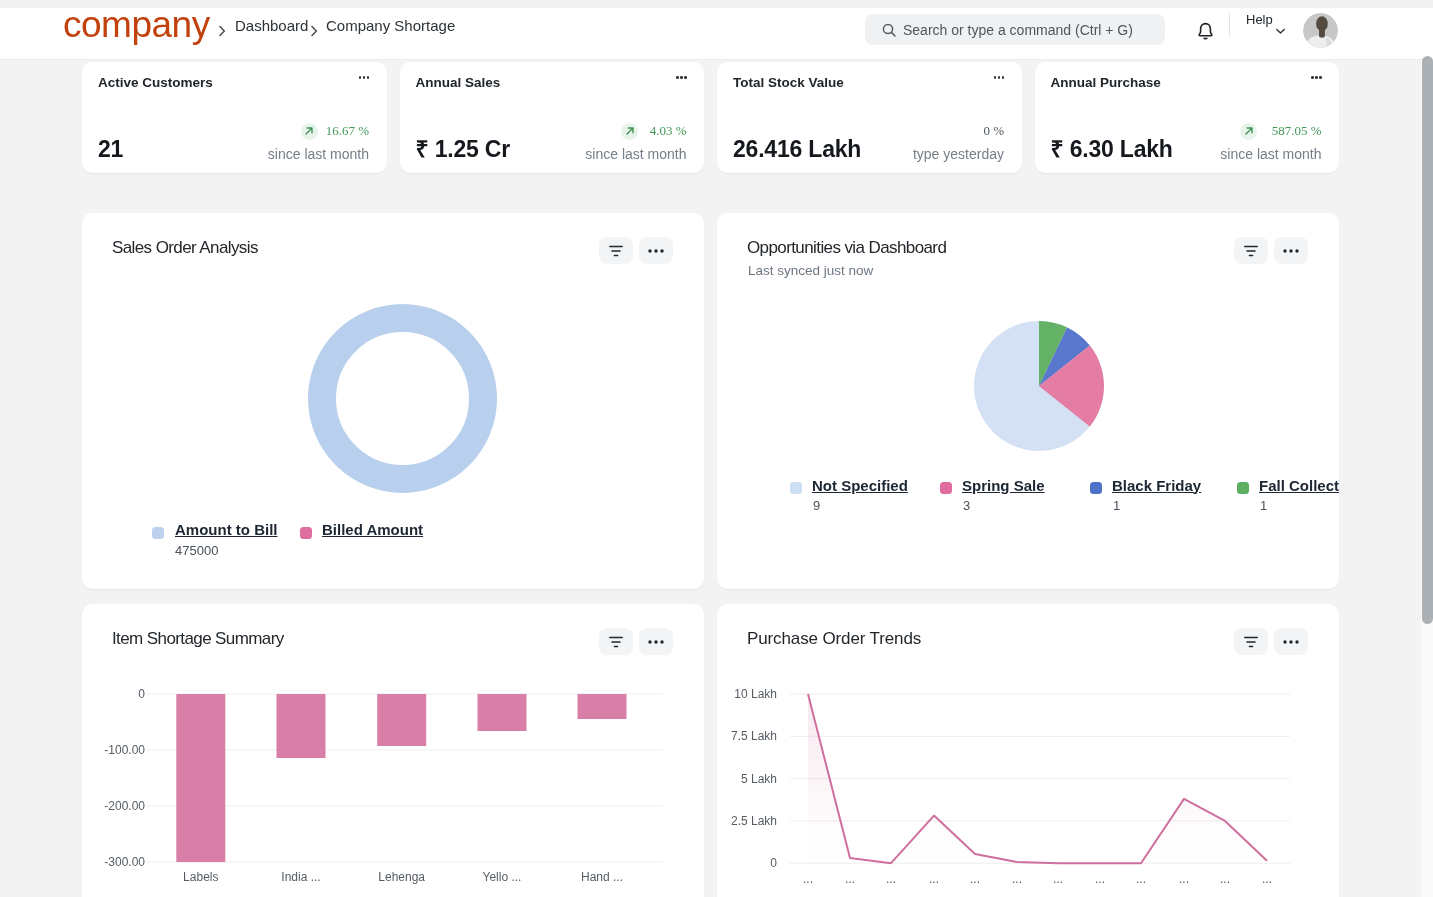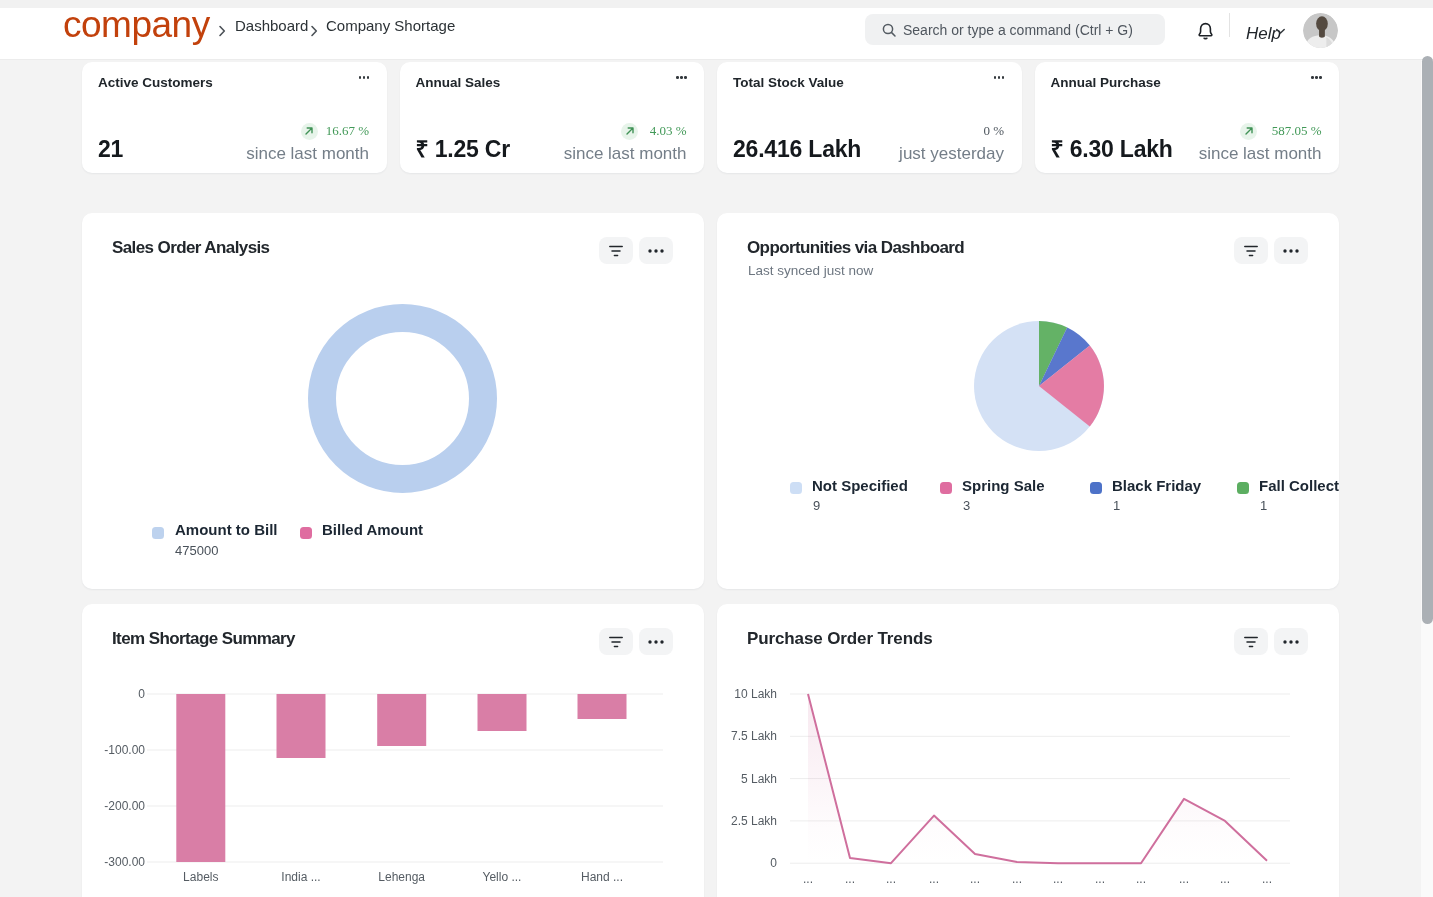--- a/index.html
+++ b/index.html
@@ -11,42 +11,42 @@
   #navbar { left:0; top:8px; width:1433px; height:52px; background:#fff;
     border-bottom:1px solid #ececec; }
   #logo { left:63px; top:12px; font-size:37px; color:#c2410c; letter-spacing:-0.5px; line-height:26px;}
   .crumbsep { color:#4c5258; }
   .crumb { top:16px; font-size:15px; color:#2c3236; line-height:20px; }
   #search { left:865px; top:14px; width:300px; height:31px; background:#f0f1f2;
     border-radius:8px; }
   #search-text { left:903px; top:21px; font-size:14px; color:#4f565e; line-height:18px;}
   #bell { left:1197px; top:22px; }
   #navdiv { left:1229px; top:13px; width:1px; height:24px; background:#e3e3e3; }
-  #help { left:1246px; top:24px; font-size:17px; color:#21262b; line-height:20px;font-style:italic; }
+  #help { left:1246px; top:10px; font-size:13px; color:#21262b; line-height:20px; }
   #helpchev { left:1275px; top:20px; }
   #avatar { left:1302.5px; top:13px; width:35px; height:35px; border-radius:50%; overflow:hidden; }
   
   .card { position:absolute; background:#fff; border-radius:10px;
     box-shadow:0 1px 2px rgba(25,39,52,0.06); }
   .ncard { top:62px; width:304.5px; height:111px; }
   .ncard .t { left:16px; top:13px; font-size:13.5px; font-weight:bold; color:#20262b; line-height:15px;}
   .dots3 { position:absolute; top:14px; display:flex; gap:1.4px; }
   .dots3 i { width:2.5px; height:2.5px; border-radius:50%; background:#33383d; display:block;}
   .ncard .num { left:16px; top:74.5px; font-size:23px; font-weight:bold; color:#15191d; line-height:25px; letter-spacing:-0.2px;text-align:center;}
   .badge { position:absolute; width:17px; height:17px; border-radius:50%; background:#e7f4ea; }
   .pct { position:absolute; font-size:13px; color:#429958; text-align:right; right:17.5px; top:61px; line-height:15px;font-family:Liberation Serif, serif;}
   .pct.gray { color:#4e565e; }
-  .sub { position:absolute; font-size:17px; color:#747e88; text-align:right; right:17.5px; top:84px; line-height:16px; }
+  .sub { position:absolute; font-size:14px; color:#747e88; text-align:right; right:17.5px; top:84px; line-height:16px; }
   .ccard { width:622px; height:376px; }
-  .ctitle { left:30px; top:24px; font-size:17px; font-weight:bold; color:#22272c; line-height:21px; letter-spacing:-0.6px;}
+  .ctitle { left:30px; top:24px; font-size:17px; font-weight:normal; color:#22272c; line-height:21px; letter-spacing:-0.6px;}
   .btnrow { position:absolute; top:24px; right:31px; display:flex; gap:6px; }
   .cbtn { width:34px; height:27px; background:#f3f4f5; border-radius:8px;
     display:flex; align-items:center; justify-content:center; }
   .legend-sq { position:absolute; width:12px; height:12px; border-radius:3.5px; }
-  .ltext { position:absolute; font-size:15px; font-weight:bold; color:#1c2733; line-height:18px; white-space:nowrap; letter-spacing:0px;}
+  .ltext { position:absolute; font-size:15px; font-weight:bold; color:#1c2733; line-height:18px; white-space:nowrap; letter-spacing:0px;text-decoration:underline;}
   .lval { position:absolute; font-size:13px; color:#49515a; line-height:16px;}
   
   #sbtrack { left:1421px; top:60px; width:12px; height:837px; background:#fafafa; }
   #sbthumb { left:1421.5px; top:56px; width:11.5px; height:568px; background:#abb0b5; border-radius:5.5px; }
 </style>
 </head>
 <body>
 <div id="topstrip" class="abs"></div>
 <div id="navbar" class="abs"></div>
 <div id="logo" class="abs">company</div>
@@ -115,21 +115,21 @@
 </div>
 <div class="card ncard" style="left:717px">
   <div class="abs t">Total Stock Value</div>
   <div class="dots3" style="right:17.5px">
       <i></i>
       <i></i>
       <i></i>
     </div>
   <div class="abs num">26.416 Lakh</div>
   <div class="pct gray">0 %</div>
-  <div class="sub">just yesterday</div>
+  <div class="sub">type yesterday</div>
 </div>
 <div class="card ncard" style="left:1034.5px">
   <div class="abs t">Annual Purchase</div>
   <div class="dots3" style="right:17.5px">
       <i></i>
       <i></i>
       <i></i>
     </div>
   <div class="abs num">₹ 6.30 Lakh</div>
   <div class="badge" style="right:82px; top:60.5px"></div>

